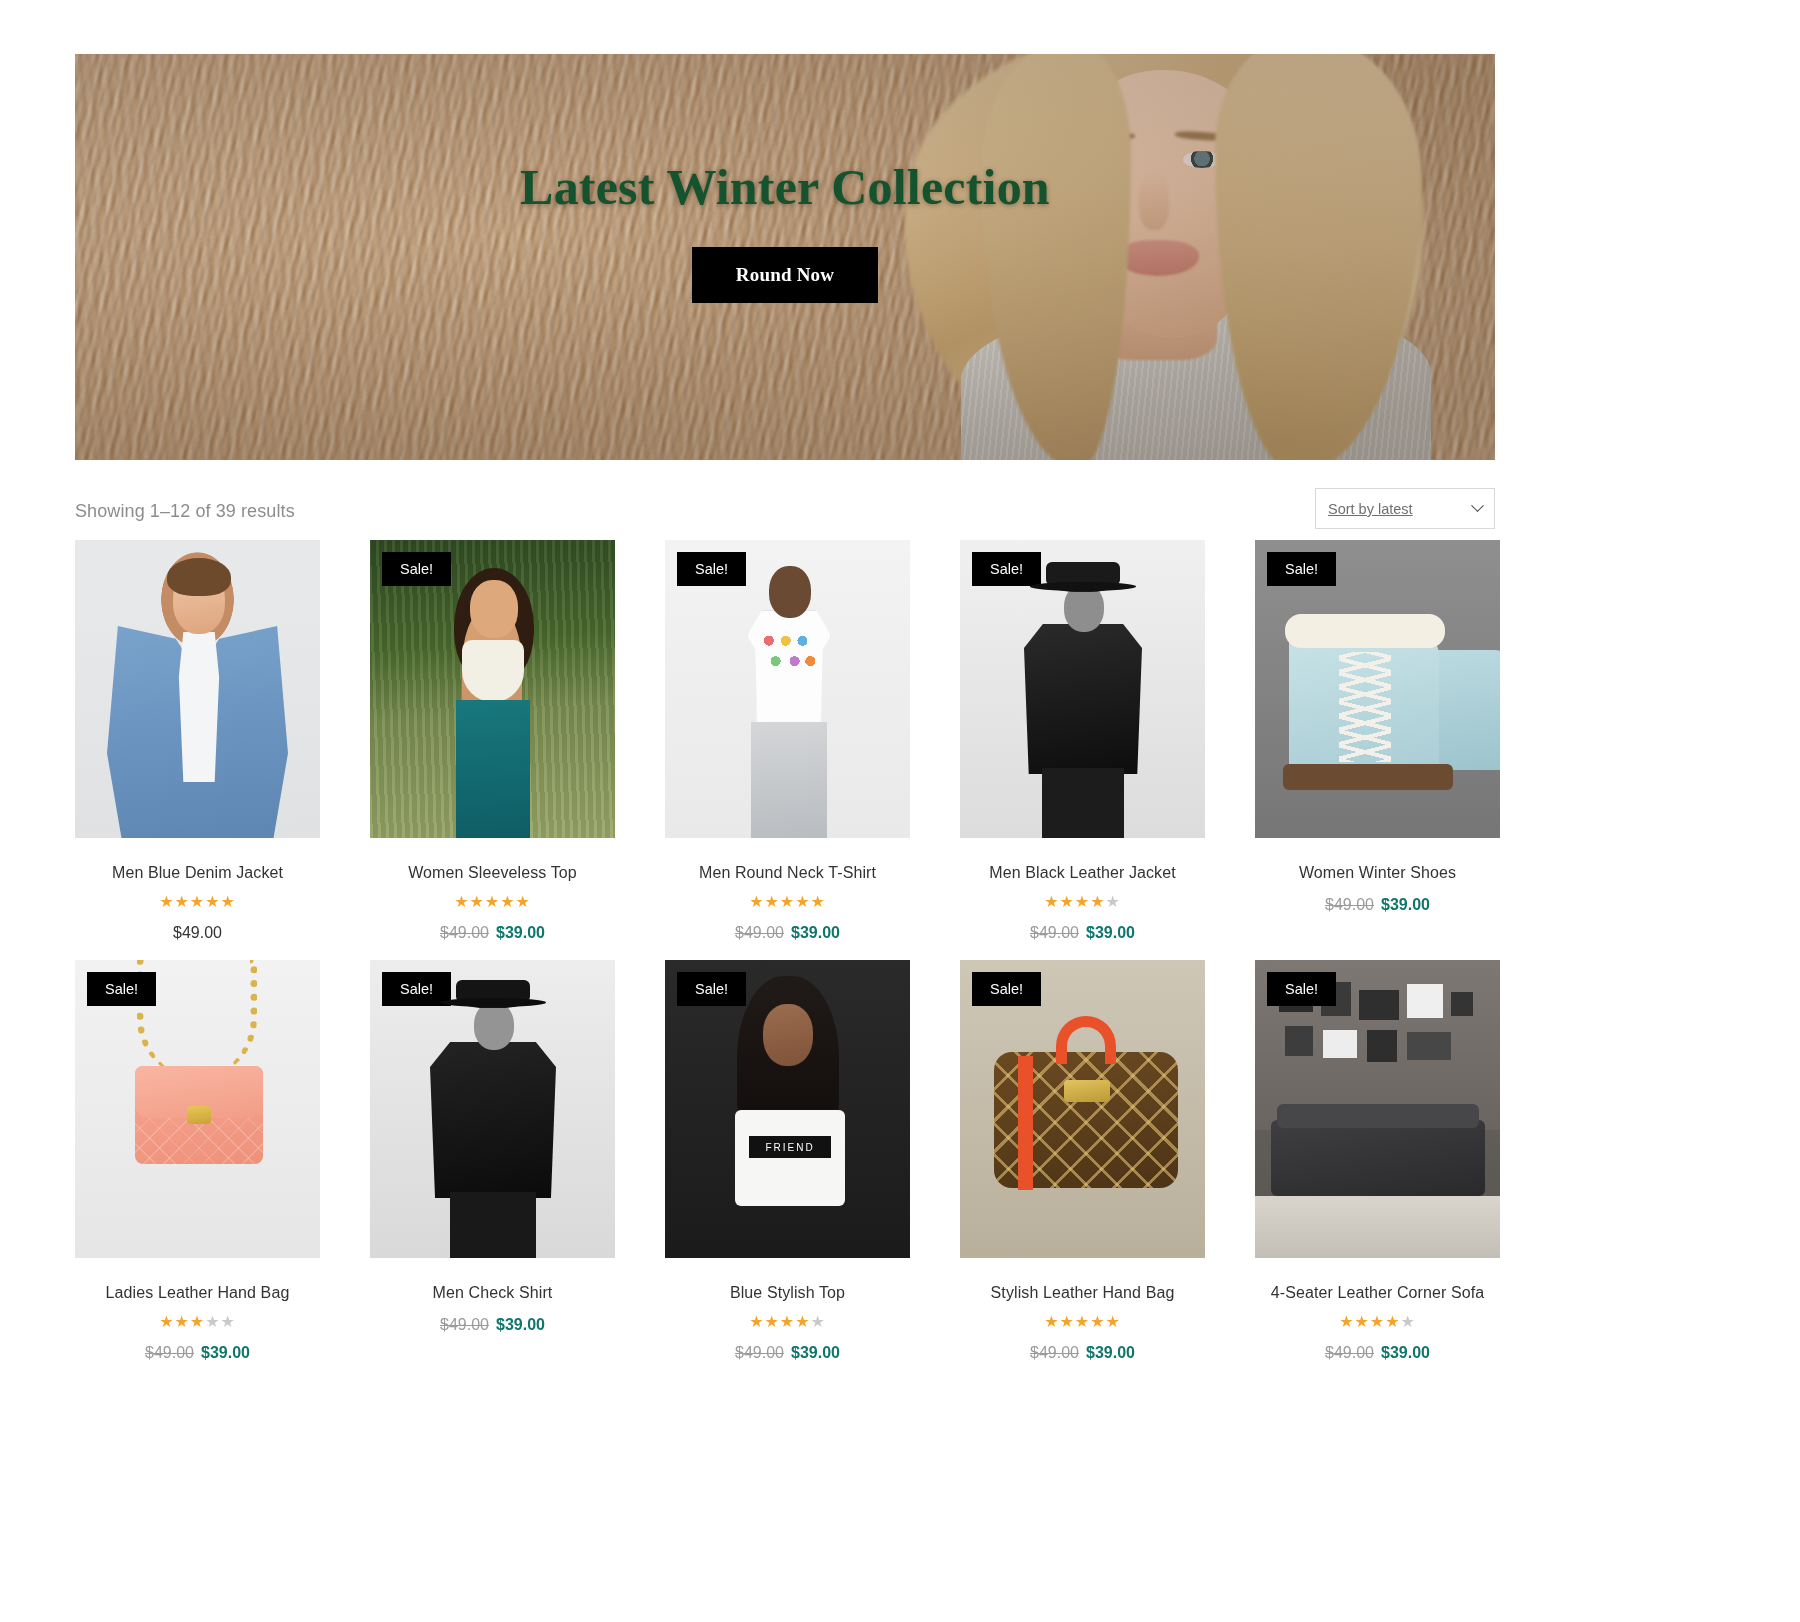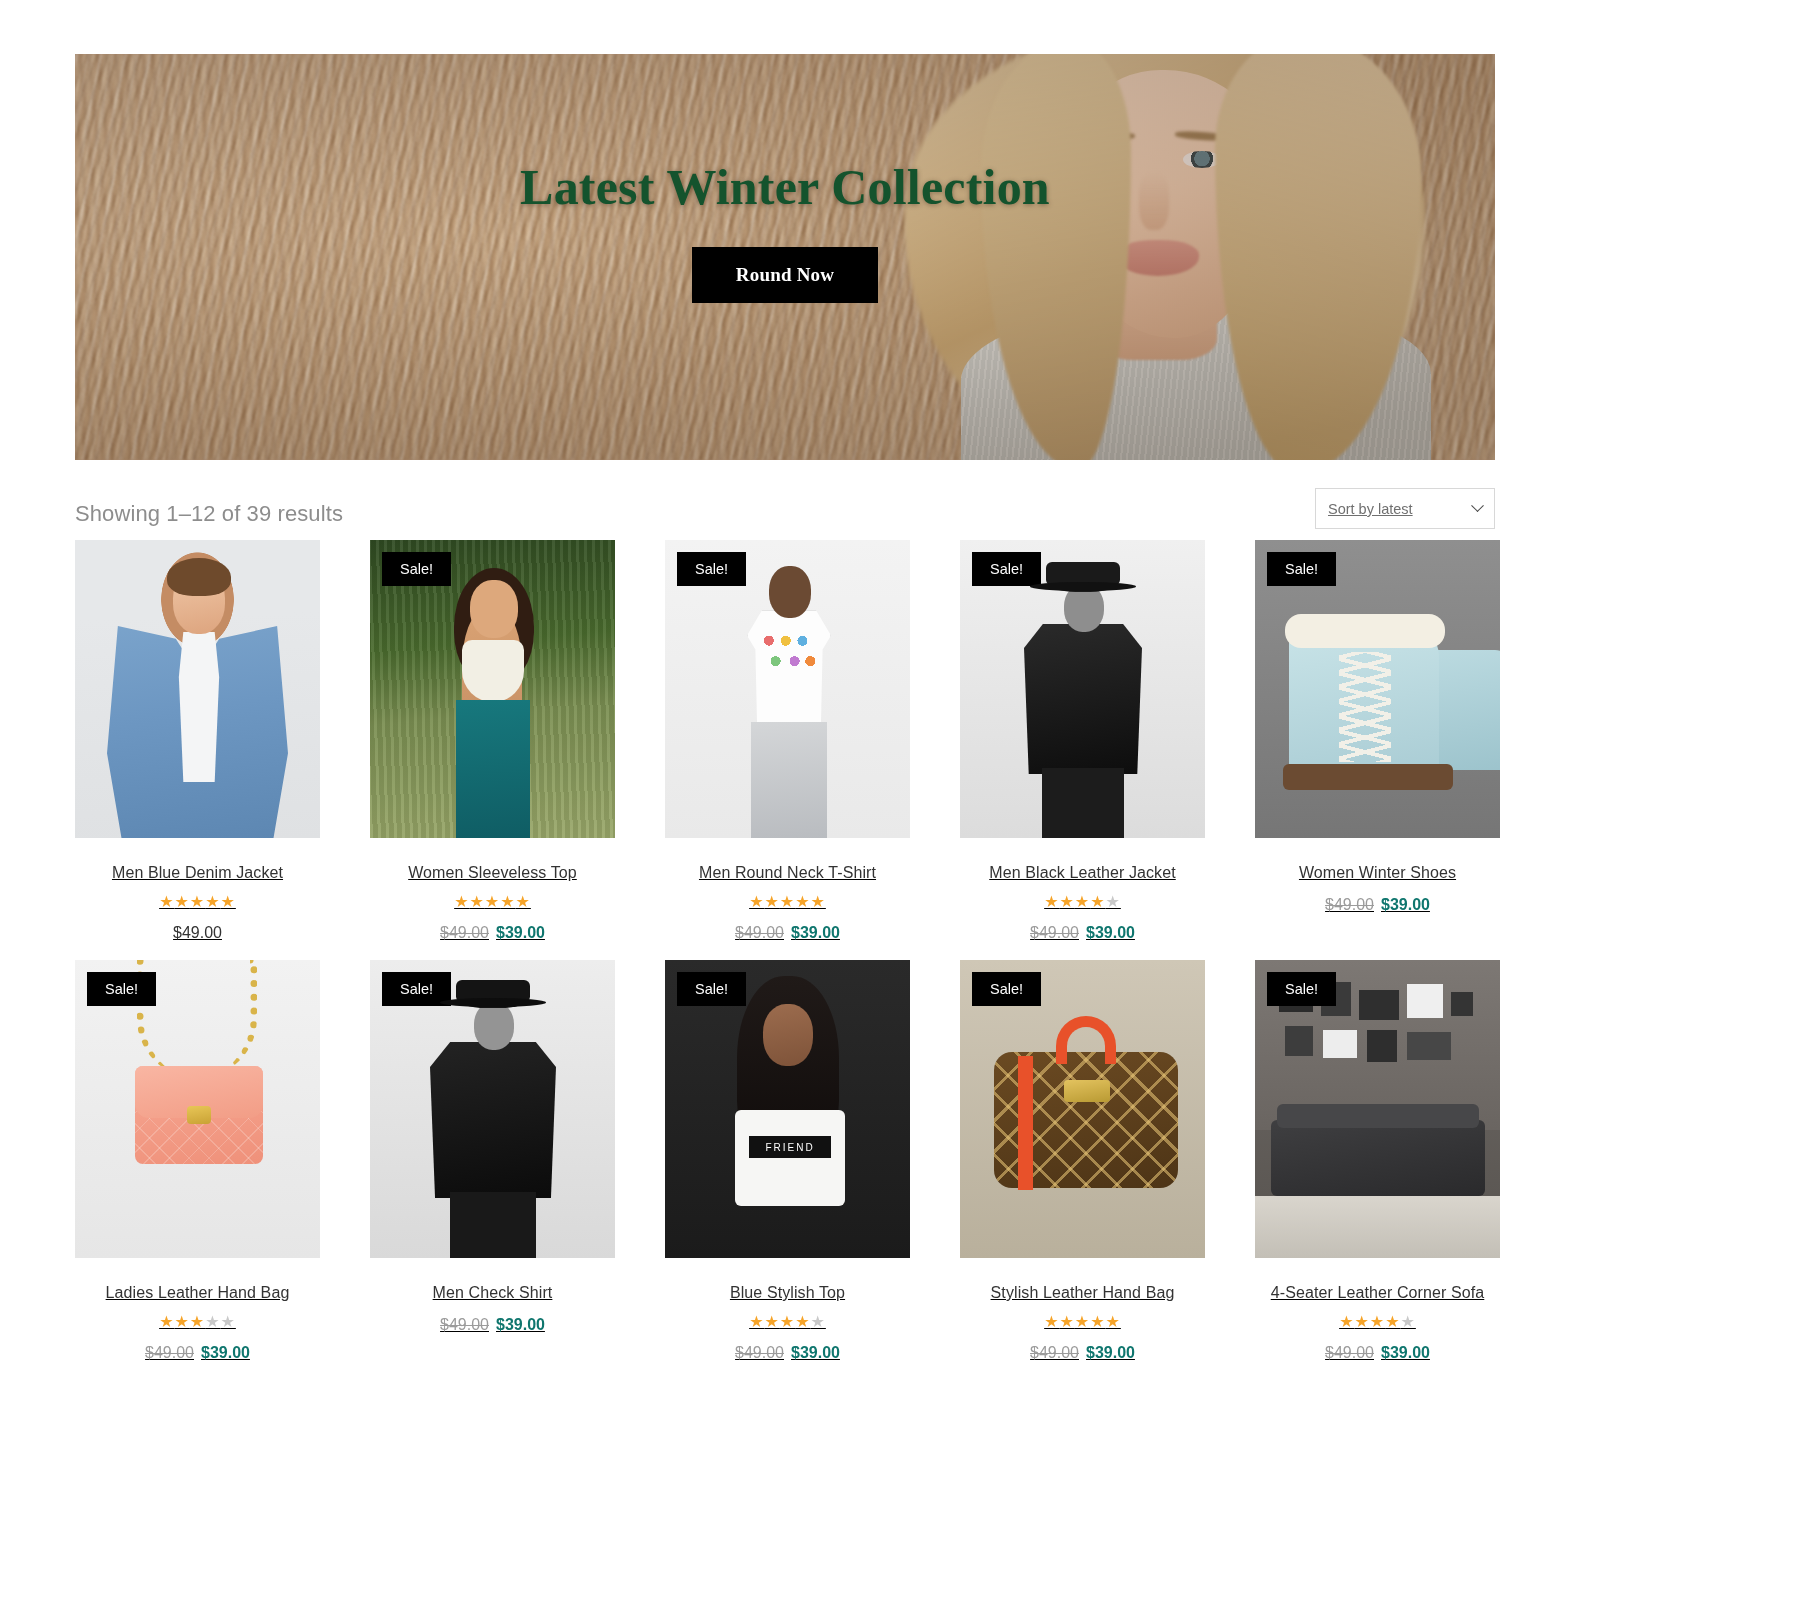--- a/index.html
+++ b/index.html
@@ -123,21 +123,21 @@
     padding: 17px 44px; cursor: pointer;
     letter-spacing: .2px;
   }
 
   
   .toolbar {
     position: absolute; left: 75px; top: 488px; width: 1420px; height: 58px;
   }
   .result-count {
     position: absolute; left: 0; top: 13px;
-    font-size: 22px; color: #8d8d8d; letter-spacing: .1px;
+    font-size: 18px; color: #8d8d8d; letter-spacing: .1px;
   }
   .sort-wrap {
     position: absolute; right: 0; top: 0;
     width: 180px; height: 41px;
     border: 1px solid #d8d8d8; background: #ffffff;
     display: flex; align-items: center; padding: 0 12px;
     cursor: pointer;
   }
   .sort-label { font-size: 14.5px; color: #6f6f6f; flex: 1; text-decoration: underline; }
   .chev { width: 9px; height: 9px; border-right: 1.6px solid #4a4a4a; border-bottom: 1.6px solid #4a4a4a;
@@ -145,21 +145,21 @@
 
   
   .grid {
     position: absolute; left: 75px; top: 540px;
     width: 1425px;
     display: grid;
     grid-template-columns: repeat(5, 245px);
     column-gap: 50px;
     row-gap: 18px;
   }
-  .card { position: relative; width: 245px; text-decoration: underline; }
+  .card { position: relative; width: 245px; }
   .thumb-wrap { position: relative; width: 245px; height: 298px; overflow: hidden; background: #eceff1; }
   .thumb { position: absolute; inset: 0; }
   .sale-badge {
     position: absolute; left: 12px; top: 12px; z-index: 3;
     background: #000000; color: #ffffff;
     font-size: 14.5px; padding: 9px 18px; font-weight: 400;
   }
   .p-title {
     margin-top: 26px; text-align: center;
     font-size: 16px; color: #333333; letter-spacing: .1px;

